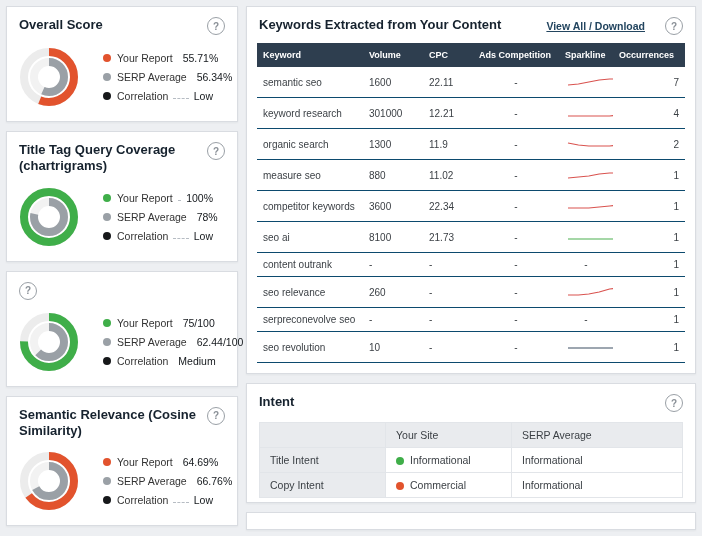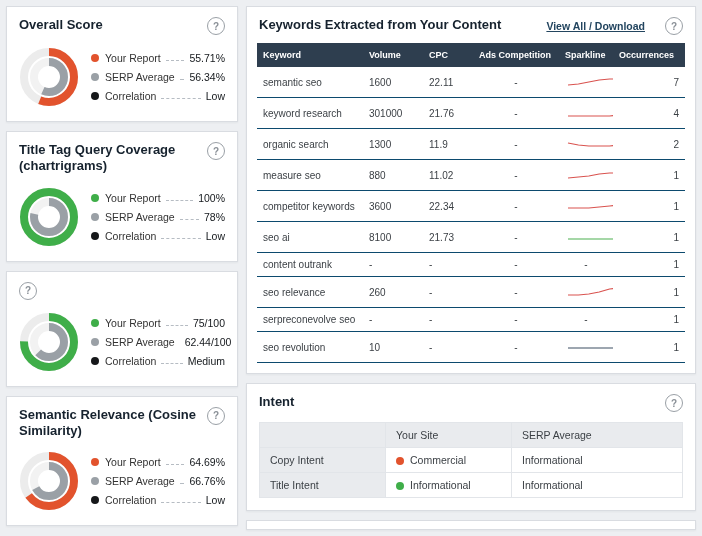--- a/index.html
+++ b/index.html
@@ -12,41 +12,41 @@
         box-shadow:0 1px 2px rgba(20,30,40,.05);flex:0 0 auto}
   .card-head{display:flex;justify-content:space-between;align-items:flex-start;gap:8px;padding:10px 12px 4px}
   .card-title{margin:0;font-size:13px;line-height:1.25;font-weight:700;color:#16222e}
   .help{flex:0 0 auto;width:16px;height:16px;border:1px solid #9aa0a6;border-radius:50%;
         color:#8a9097;font-size:10px;font-weight:700;display:flex;align-items:center;
         justify-content:center;cursor:pointer;background:#fff;user-select:none}
   
   .score-body{display:flex;align-items:center;gap:12px;padding:6px 12px 12px}
   .donut{flex:0 0 auto}
   .metrics{flex:1;min-width:0}
-  .metric{display:flex;align-items:center;font-size:10.5px;color:#333;margin:7px 0}
+  .metric{display:flex;align-items:center;font-size:10.5px;color:#333;margin:7px 12px}
   .dot{flex:0 0 auto;width:8px;height:8px;border-radius:50%;background:#999;margin-right:6px}
   .leader{flex:1;border-bottom:1px dashed #b6bcc3;align-self:flex-end;margin:0 5px 3px}
   .metric-label{white-space:nowrap}
   .metric-value{font-weight:400;color:#14181c;white-space:nowrap}
   
   .kw-head-right{display:flex;align-items:center;gap:20px}
   .viewall{font-size:10.5px;font-weight:700;color:#23455f;text-decoration:underline;white-space:nowrap}
   .kw-table-wrap{padding:4px 10px 10px}
   table.kw{width:100%;border-collapse:collapse;table-layout:fixed}
   table.kw th{background:#2e3e4f;color:#fff;font-size:9px;font-weight:700;text-align:left;
               padding:7px 6px;white-space:nowrap;overflow:hidden}
   table.kw td{font-size:10px;color:#3a3f44;padding:6px 6px;border-bottom:1px solid #0c4a6e;
               white-space:nowrap;overflow:hidden}
   .col-kw{width:94px}.col-vol{width:48px}.col-cpc{width:38px}.col-ads{width:74px}.col-occ{width:60px}
   th.c-ads,td.c-ads{text-align:center}
   th.c-spark,td.c-spark{text-align:center}
   th.c-occ,td.c-occ{text-align:right}
   td.c-spark svg{vertical-align:middle}
   
-  .intent-wrap{padding:6px 12px 12px}
+  .intent-wrap{padding:6px 12px 4px}
   table.intent{width:100%;border-collapse:collapse;font-size:10.5px;table-layout:fixed}
   table.intent th,table.intent td{border:1px solid #e2e5e9;padding:6px 10px;text-align:left;
                                   color:#3a3f44;white-space:nowrap;overflow:hidden}
   table.intent th{background:#e9ebee;font-weight:400}
   table.intent td.i-label{background:#e9ebee;width:118px}
   table.intent th.i-serp-h,table.intent td.i-serp{width:150px}
   .i-dot{display:inline-block;width:8px;height:8px;border-radius:50%;margin-right:6px;vertical-align:middle}
   
   .entities-card{flex:1 1 auto;min-height:0;overflow:hidden}
 </style>
@@ -229,21 +229,21 @@
                 <td class="c-spark">
                   <svg width="110" height="18" viewBox="0 0 110 18">
                     <polyline points="3.0,12 13.4,11 23.8,9 34.2,7 44.6,6 55.0,6 65.4,7 75.8,9 86.2,10 96.6,9 107.0,10" fill="none" stroke="#d9534f" stroke-width="1.2" stroke-linejoin="round"></polyline>
                   </svg>
                 </td>
                 <td class="c-occ">7</td>
               </tr>
               <tr>
                 <td>keyword research</td>
                 <td>301000</td>
-                <td>21.76</td>
+                <td>12.21</td>
                 <td class="c-ads">-</td>
                 <td class="c-spark">
                   <svg width="110" height="18" viewBox="0 0 110 18">
                     <polyline points="3.0,12 13.4,12 23.8,12 34.2,12 44.6,12 55.0,11 65.4,8 75.8,5 86.2,7 96.6,11 107.0,12" fill="none" stroke="#d9534f" stroke-width="1.2" stroke-linejoin="round"></polyline>
                   </svg>
                 </td>
                 <td class="c-occ">4</td>
               </tr>
               <tr>
                 <td>organic search</td>
@@ -347,33 +347,33 @@
         <table class="intent">
           <thead>
             <tr>
               <th class="i-label"></th>
               <th>Your Site</th>
               <th class="i-serp-h">SERP Average</th>
             </tr>
           </thead>
           <tbody>
             <tr>
+                <td class="i-label">Title Intent</td>
+                <td>
+                  <span class="i-dot" style="background: rgb(63, 174, 73);"></span><span>Informational</span>
+                </td>
+                <td class="i-serp">Informational</td>
+              </tr>
+              <tr>
                 <td class="i-label">Copy Intent</td>
                 <td>
                   <span class="i-dot" style="background: rgb(226, 83, 45);"></span><span>Commercial</span>
                 </td>
                 <td class="i-serp">Informational</td>
               </tr>
-              <tr>
-                <td class="i-label">Title Intent</td>
-                <td>
-                  <span class="i-dot" style="background: rgb(63, 174, 73);"></span><span>Informational</span>
-                </td>
-                <td class="i-serp">Informational</td>
-              </tr>
           </tbody>
         </table>
       </div>
     </section>
 
     <section class="card entities-card">
       <div class="card-head">
         
         
       </div>

